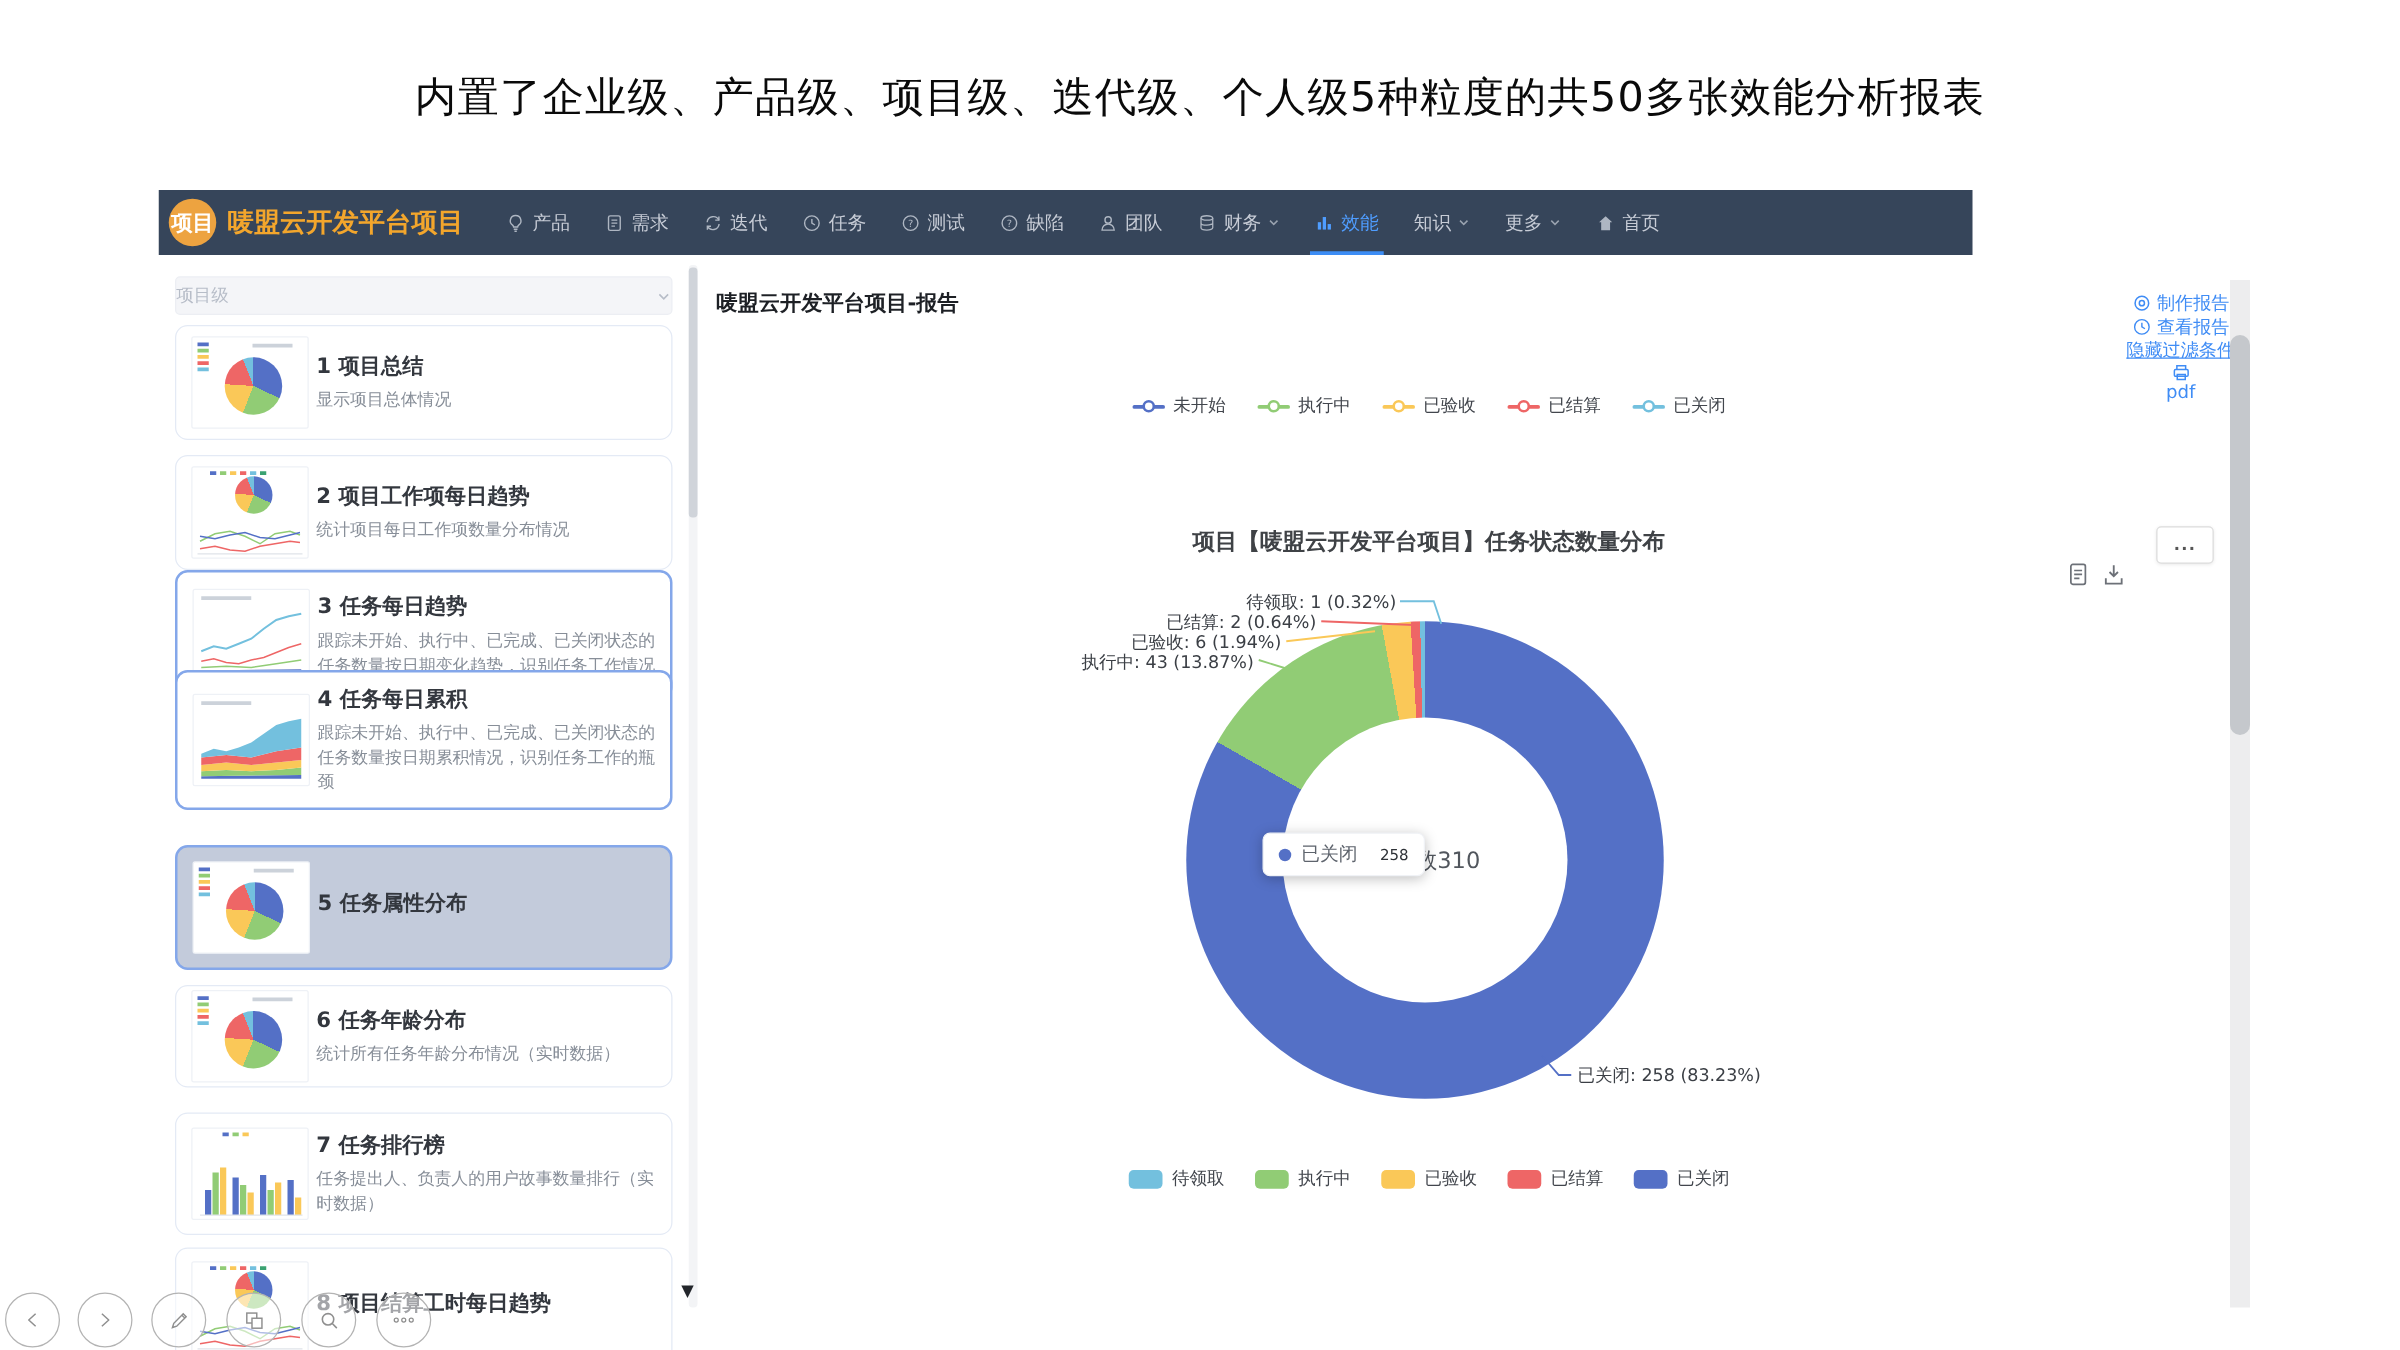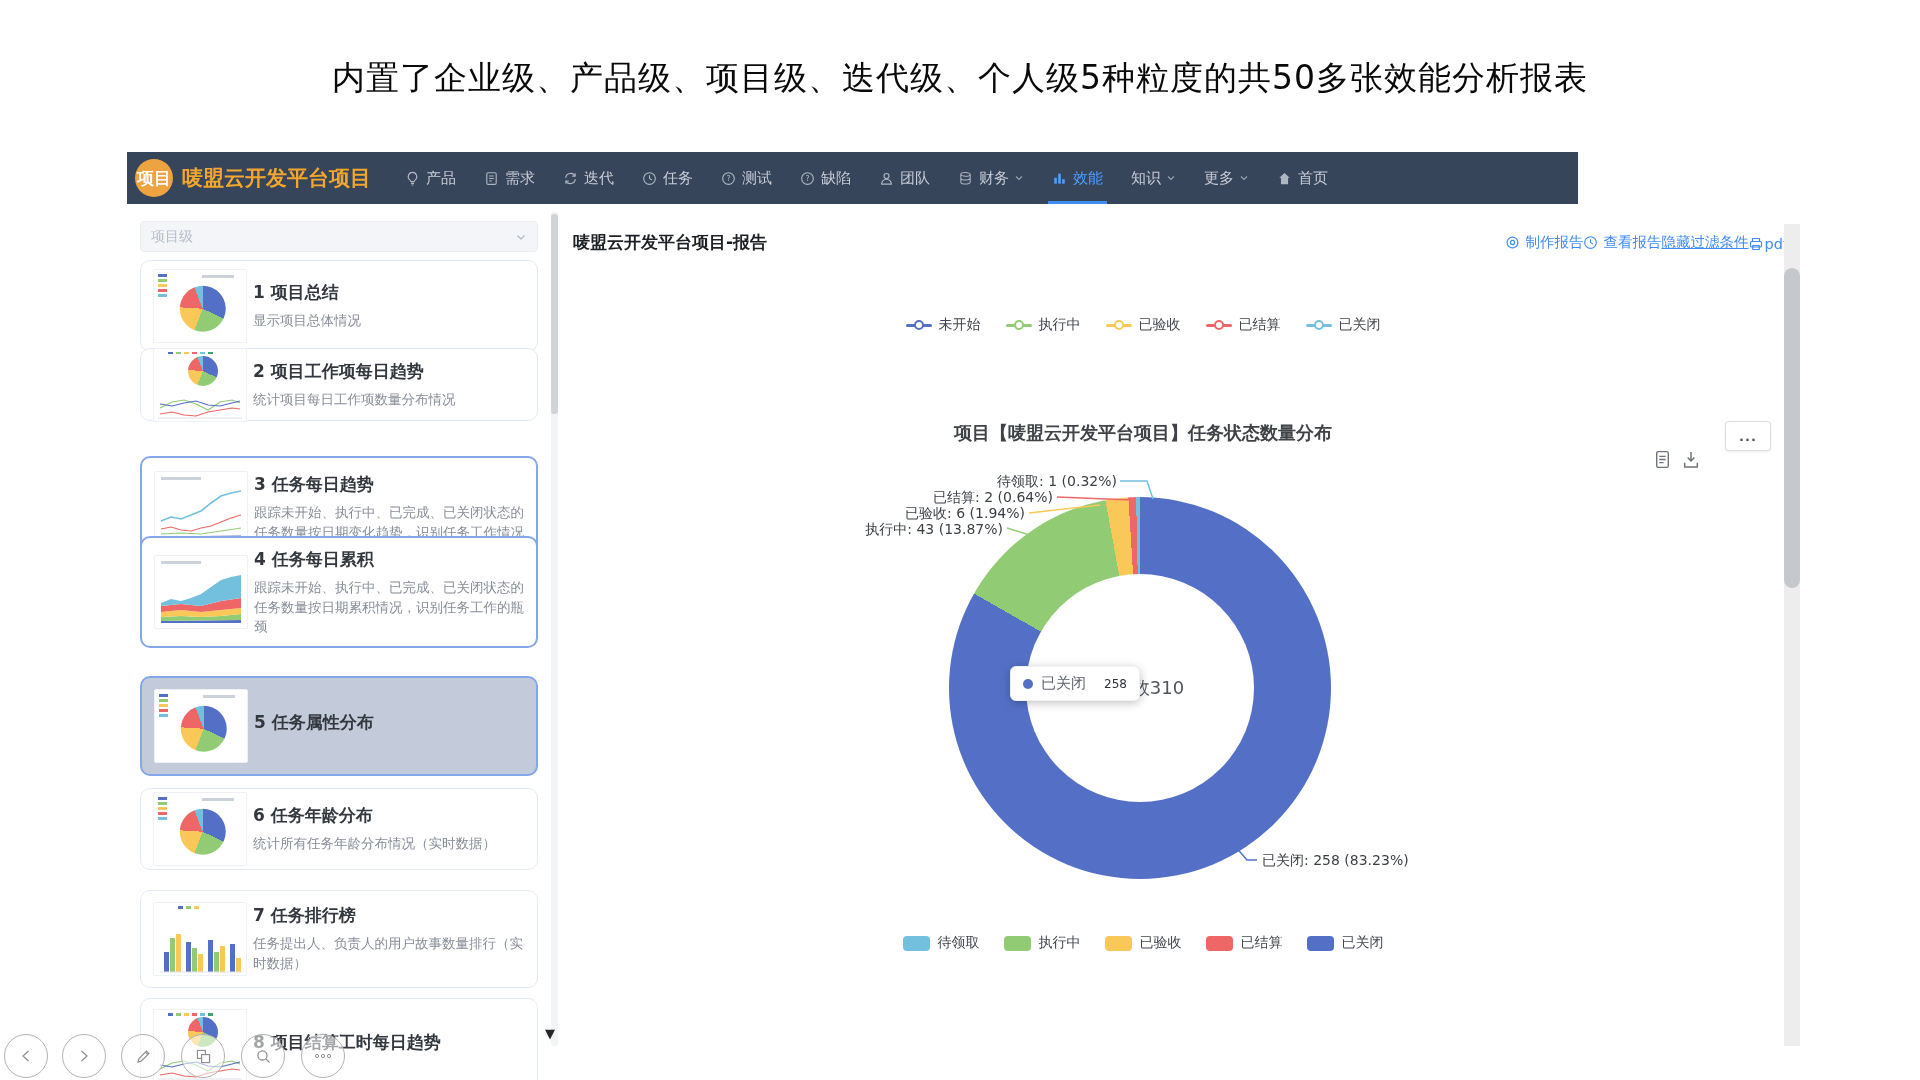--- a/index.html
+++ b/index.html
@@ -21,21 +21,21 @@
   .nav-items{display:flex;align-items:stretch;height:100%;margin-left:34px;}
   .nav-item{display:flex;align-items:center;color:#c7ccd6;font-size:15px;margin-right:28px;cursor:pointer;position:relative;white-space:nowrap;}
   .nav-item .nav-ico{display:inline-flex;margin-right:6px;color:#aeb6c2;}
   .nav-item .caret{display:inline-flex;margin-left:5px;color:#98a1ae;}
   .nav-item.active{color:#4f9dff;}
   .nav-item.active .nav-ico{color:#4f9dff;}
   .nav-item.active:after{content:"";position:absolute;left:-4px;right:-4px;bottom:0;height:3px;background:#3d8df5;}
 
   
   .select{left:140px;top:221px;width:398px;height:31px;background:#f4f5f8;border:1px solid #eceef3;border-radius:4px;
-          display:flex;align-items:center;justify-content:space-between;padding:0 10px;box-sizing:border-box;}
+          display:flex;align-items:center;justify-content:space-between;padding:0 0;box-sizing:border-box;}
   .select .ph{color:#b7bdc8;font-size:14px;}
   .select .chev{color:#b7bdc8;}
   .card{left:140px;width:398px;background:#fff;border:1.5px solid #e4eaf5;border-radius:10px;box-sizing:border-box;cursor:pointer;}
   .card.outlined{border:2px solid #84a7ea;}
   .card.selected{border:2px solid #84a7ea;background:#c3cbdb;}
   .card .thumb{position:absolute;left:12px;top:50%;transform:translateY(-50%);width:92px;height:72px;background:#fff;
                border:1px solid #eef1f6;border-radius:2px;overflow:hidden;}
   .card .tx{position:absolute;left:112px;right:8px;top:50%;transform:translateY(-50%);}
   .card .t{font-size:17px;font-weight:bold;color:#33373e;margin-bottom:7px;}
   .card .d{font-size:13.5px;color:#878e98;line-height:1.45;}
@@ -48,21 +48,21 @@
   .mini .mpie.small{width:30px;height:30px;transform:none;left:34px;top:7px;}
   .mini .dots{position:absolute;left:14px;top:3px;display:flex;gap:3px;}
   .mini .dots i{width:5px;height:2.5px;display:block;}
   .mini svg.bottomsvg{position:absolute;left:2px;bottom:1px;}
   .sb-track{left:551px;top:212px;width:7px;height:834px;background:#f3f4f6;border-radius:3px;}
   .sb-thumb{left:551px;top:214px;width:7px;height:200px;background:#d0d4da;border-radius:3px;cursor:pointer;}
   .sb-down{left:545px;top:1026px;font-size:13px;color:#23262b;}
 
   
   .rep-title{left:573px;top:231px;font-size:17px;font-weight:bold;color:#1d2025;}
-  .actions{top:233px;right:132px;display:flex;align-items:flex-end;}
+  .actions{top:233px;right:132px;display:flex;align-items:center;flex-direction:column;}
   .action{display:flex;align-items:center;gap:5px;color:#3f8cf5;font-size:14.5px;cursor:pointer;white-space:nowrap;}
   .action.underline span{text-decoration:underline;}
 
   
   .top-legend{left:860px;top:299px;width:566px;display:flex;justify-content:center;gap:25px;margin-top:17px;}
   .tl-item{display:flex;align-items:center;gap:7px;font-size:14px;color:#42464d;cursor:pointer;}
   .tl-mark{position:relative;width:26px;height:11px;}
   .tl-mark .ln{position:absolute;left:0;top:4.5px;width:26px;height:2.5px;border-radius:2px;}
   .tl-mark .ring{position:absolute;left:8px;top:0.5px;width:6px;height:6px;border-radius:50%;background:#fff;border-width:2.5px;border-style:solid;}
   .chart-title{left:860px;top:421px;width:566px;text-align:center;font-size:18px;font-weight:bold;color:#3f4246;}
@@ -238,21 +238,21 @@
           </span>
           <span class="mtitle"></span>
           <span class="mpie"></span>
         </div>
       </div>
       <div class="tx">
         <div class="t">1 项目总结</div>
         <div class="d">显示项目总体情况</div>
       </div>
     </div>
-    <div class="abs card" style="top: 348px; height: 73px;">
+    <div class="abs card" style="top: 364px; height: 92px;">
       <div class="thumb">
         <div class="mini">
           <span class="dots">
             <i style="background:#5470c6"></i>
             <i style="background:#91cc75"></i>
             <i style="background:#fac858"></i>
             <i style="background:#ee6666"></i>
             <i style="background:#73c0de"></i>
             <i style="background:#3ba272"></i>
           </span>

